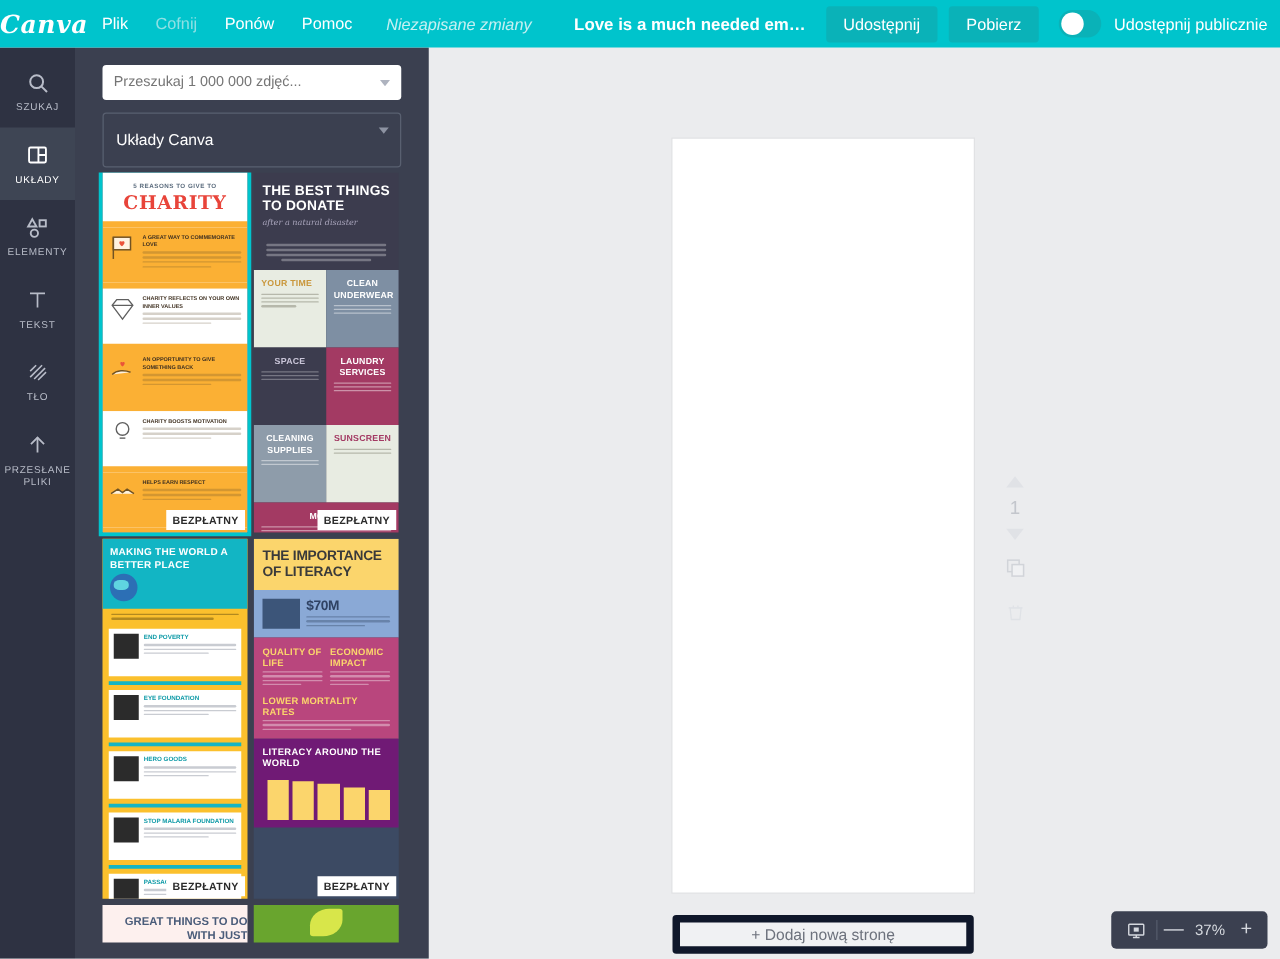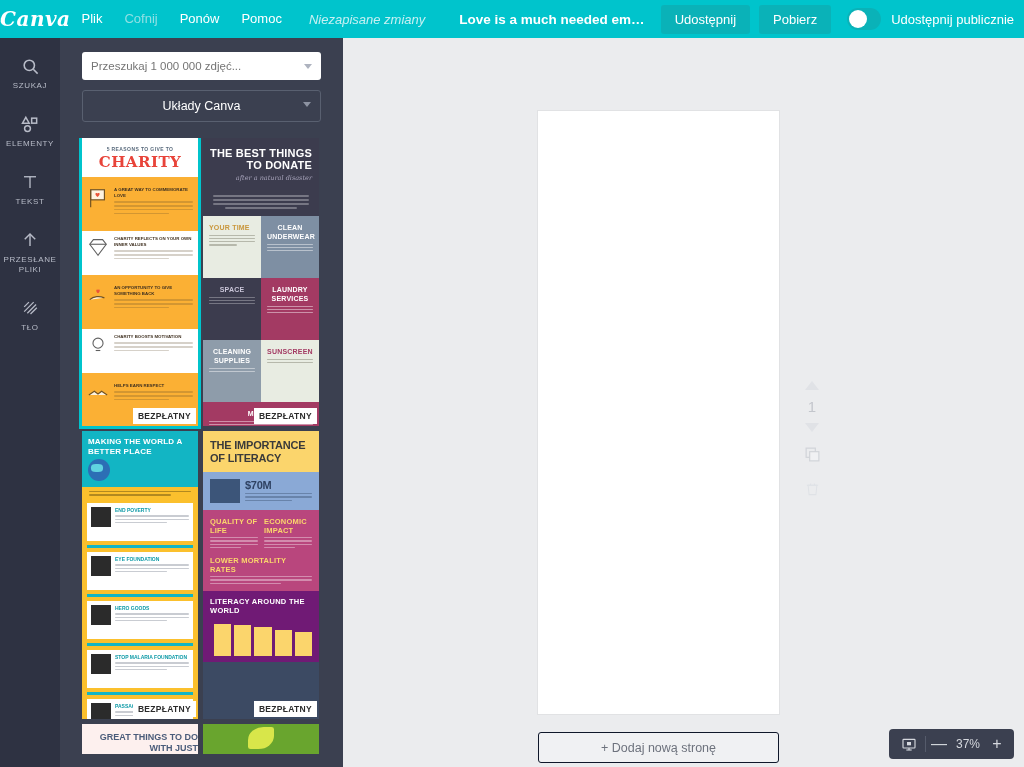--- a/index.html
+++ b/index.html
@@ -95,24 +95,24 @@
     border: none; outline: none; width: 210px; font-size: 11.5px;
     color: #9aa0ad; font-family: "Liberation Sans", sans-serif; background: transparent;
   }
   .caret-dn {
     position: absolute; right: 9px; top: 12px;
     width: 0; height: 0;
     border-left: 4px solid transparent; border-right: 4px solid transparent;
     border-top: 5px solid #aeb3bf;
   }
   .select-box {
-    margin-top: 10px; width: 239px; height: 32px;
+    margin-top: 10px; width: 239px; height: 44px;
     background: #3b4050; border: 1px solid #596070; border-radius: 3px;
     display: flex; align-items: center; padding: 0 10px;
-    color: #ffffff; font-size: 12.5px; position: relative; cursor: pointer; justify-content: center;
+    color: #ffffff; font-size: 12.5px; position: relative; cursor: pointer;
   }
   .select-box .caret-dn { border-top-color: #8d93a2; top: 11px; }
 
   .thumbs {
     position: absolute; top: 100px; left: 0; width: 283px; height: 629px;
     padding: 0 22px; overflow: hidden;
   }
   .thumb-grid { display: flex; flex-wrap: wrap; gap: 5px 5px; }
   .thumb {
     width: 116px; height: 288px;
@@ -138,21 +138,21 @@
   .t1 .row.y { background:#fbb034; }
   .t1 .row.w { background:#fff; }
   .t1 .ico { width:22px; height:22px; flex:none; opacity:0.85; }
   .t1 .txt { flex:1; }
   .t1 .hl { font-size:4.4px; font-weight:bold; color:#3f3020; line-height:6px; }
   .t1 .ln { height:1.6px; background:rgba(90,70,40,0.25); margin-top:2.2px; border-radius:1px; }
   .t1 .ln.s { width:70%; }
 
   
   .t2 { background:#3c3c4e; }
-  .t2 .hd { padding:9px 7px 7px; text-align:right; }
+  .t2 .hd { padding:9px 7px 7px; text-align:left; }
   .t2 .h1 { color:#fff; font-size:11px; font-weight:bold; line-height:12px; letter-spacing:0.2px; }
   .t2 .h2 { color:#a9a5bc; font-size:6.5px; font-style:italic; margin-top:3px; font-family:"DejaVu Serif",serif;}
   .t2 .par { padding:0 10px; margin-top:6px; }
   .t2 .par .ln { height:1.5px; background:rgba(255,255,255,0.3); margin-bottom:2.5px; border-radius:1px;}
   .t2 .grid2 { display:flex; flex-wrap:wrap; margin-top:7px; }
   .t2 .cell { width:50%; padding:7px 6px 8px; min-height:62px; }
   .t2 .ct { font-size:7px; font-weight:bold; line-height:9px; letter-spacing:0.2px; margin-bottom:3px; }
   .t2 .cl { height:1.3px; margin-bottom:2px; border-radius:1px; }
   .t2 .full { width:100%; text-align:center; }
 
@@ -213,21 +213,21 @@
     border-left: 7px solid transparent; border-right: 7px solid transparent;
   }
   .page-tools .arrow-up { border-bottom: 9px solid #e0e2e6; }
   .page-tools .arrow-dn { border-top: 9px solid #e0e2e6; }
   .page-num { font-size: 15px; color: #c3c6cc; margin: 8px 0; }
   .ptool-icon { margin-top: 14px; cursor: pointer; opacity: 0.75; }
 
   .addpage {
     position: absolute; left: 195px; top: 694px;
     width: 241px; height: 31px;
-    background: #f0f1f3; border: 1px solid #0f172a; border-radius: 3px;
+    background: #f0f1f3; border: 6px solid #0f172a; border-radius: 3px;
     color: #6d727d; font-size: 12.5px;
     display: flex; align-items: center; justify-content: center;
     cursor: pointer;
   }
 
   .zoombar {
     position: absolute; right: 10px; bottom: 8px;
     height: 30px; background: #3b4050; border-radius: 4px;
     display: flex; align-items: center; color: #d5d8de;
     padding: 0 4px; z-index: 35;
@@ -273,62 +273,72 @@
     <div class="rail-item">
       <span class="glyph">
         <svg width="19" height="19" viewBox="0 0 24 24" fill="none" stroke="currentColor" stroke-width="2">
           <circle cx="10.5" cy="10.5" r="6.5"></circle>
             <line x1="15.5" y1="15.5" x2="21" y2="21"></line>
         </svg>
       </span>
       <span class="rlabel">SZUKAJ</span>
     </div>
 
+    <div class="rail-item active">
+      <span class="glyph">
+        <svg width="18" height="18" viewBox="0 0 24 24" fill="none" stroke="currentColor" stroke-width="2">
+          <rect x="3" y="4" width="18" height="16" rx="1.5"></rect>
+            <line x1="13" y1="4" x2="13" y2="20"></line>
+            <line x1="13" y1="12" x2="21" y2="12"></line>
+        </svg>
+      </span>
+      <span class="rlabel">UKŁADY</span>
+    </div>
 
     <div class="rail-item">
       <span class="glyph">
         <svg width="20" height="20" viewBox="0 0 24 24" fill="none" stroke="currentColor" stroke-width="1.8">
           <polygon points="7,4 11,11 3,11"></polygon>
             <rect x="14" y="5" width="6" height="6"></rect>
             <circle cx="9" cy="17.5" r="3.5"></circle>
         </svg>
       </span>
       <span class="rlabel">ELEMENTY</span>
     </div>
 
     <div class="rail-item">
       <span class="glyph">
         <svg width="18" height="18" viewBox="0 0 24 24" fill="none" stroke="currentColor" stroke-width="1.8">
           <line x1="4" y1="5" x2="20" y2="5"></line>
             <line x1="12" y1="5" x2="12" y2="20"></line>
         </svg>
       </span>
       <span class="rlabel">TEKST</span>
-    </div>
-
-    <div class="rail-item tall">
-      <span class="glyph">
-        <svg width="18" height="18" viewBox="0 0 24 24" fill="none" stroke="currentColor" stroke-width="1.9">
-          <line x1="12" y1="20" x2="12" y2="4"></line>
-            <polyline points="5,11 12,4 19,11"></polyline>
-        </svg>
-      </span>
-      <span class="rlabel">PRZESŁANE PLIKI</span>
     </div>
 
     <div class="rail-item">
       <span class="glyph">
         <svg width="19" height="19" viewBox="0 0 24 24" stroke="currentColor" stroke-width="1.6" fill="none">
           <line x1="4" y1="16" x2="16" y2="4"></line>
             <line x1="8" y1="18" x2="19" y2="7"></line>
           <line x1="12" y1="19" x2="20" y2="11"></line>
             <line x1="4" y1="10" x2="10" y2="4"></line>
         </svg>
       </span>
       <span class="rlabel">TŁO</span>
+    </div>
+
+    <div class="rail-item tall">
+      <span class="glyph">
+        <svg width="18" height="18" viewBox="0 0 24 24" fill="none" stroke="currentColor" stroke-width="1.9">
+          <line x1="12" y1="20" x2="12" y2="4"></line>
+            <polyline points="5,11 12,4 19,11"></polyline>
+        </svg>
+      </span>
+      <span class="rlabel">PRZESŁANE PLIKI</span>
     </div>
   </div>
 
   <div class="panel">
     <div class="panel-head">
       <div class="search-box">
         <input type="text" placeholder="Przeszukaj 1 000 000 zdjęć..." style="">
         <span class="caret-dn"></span>
       </div>
       <div class="select-box">

